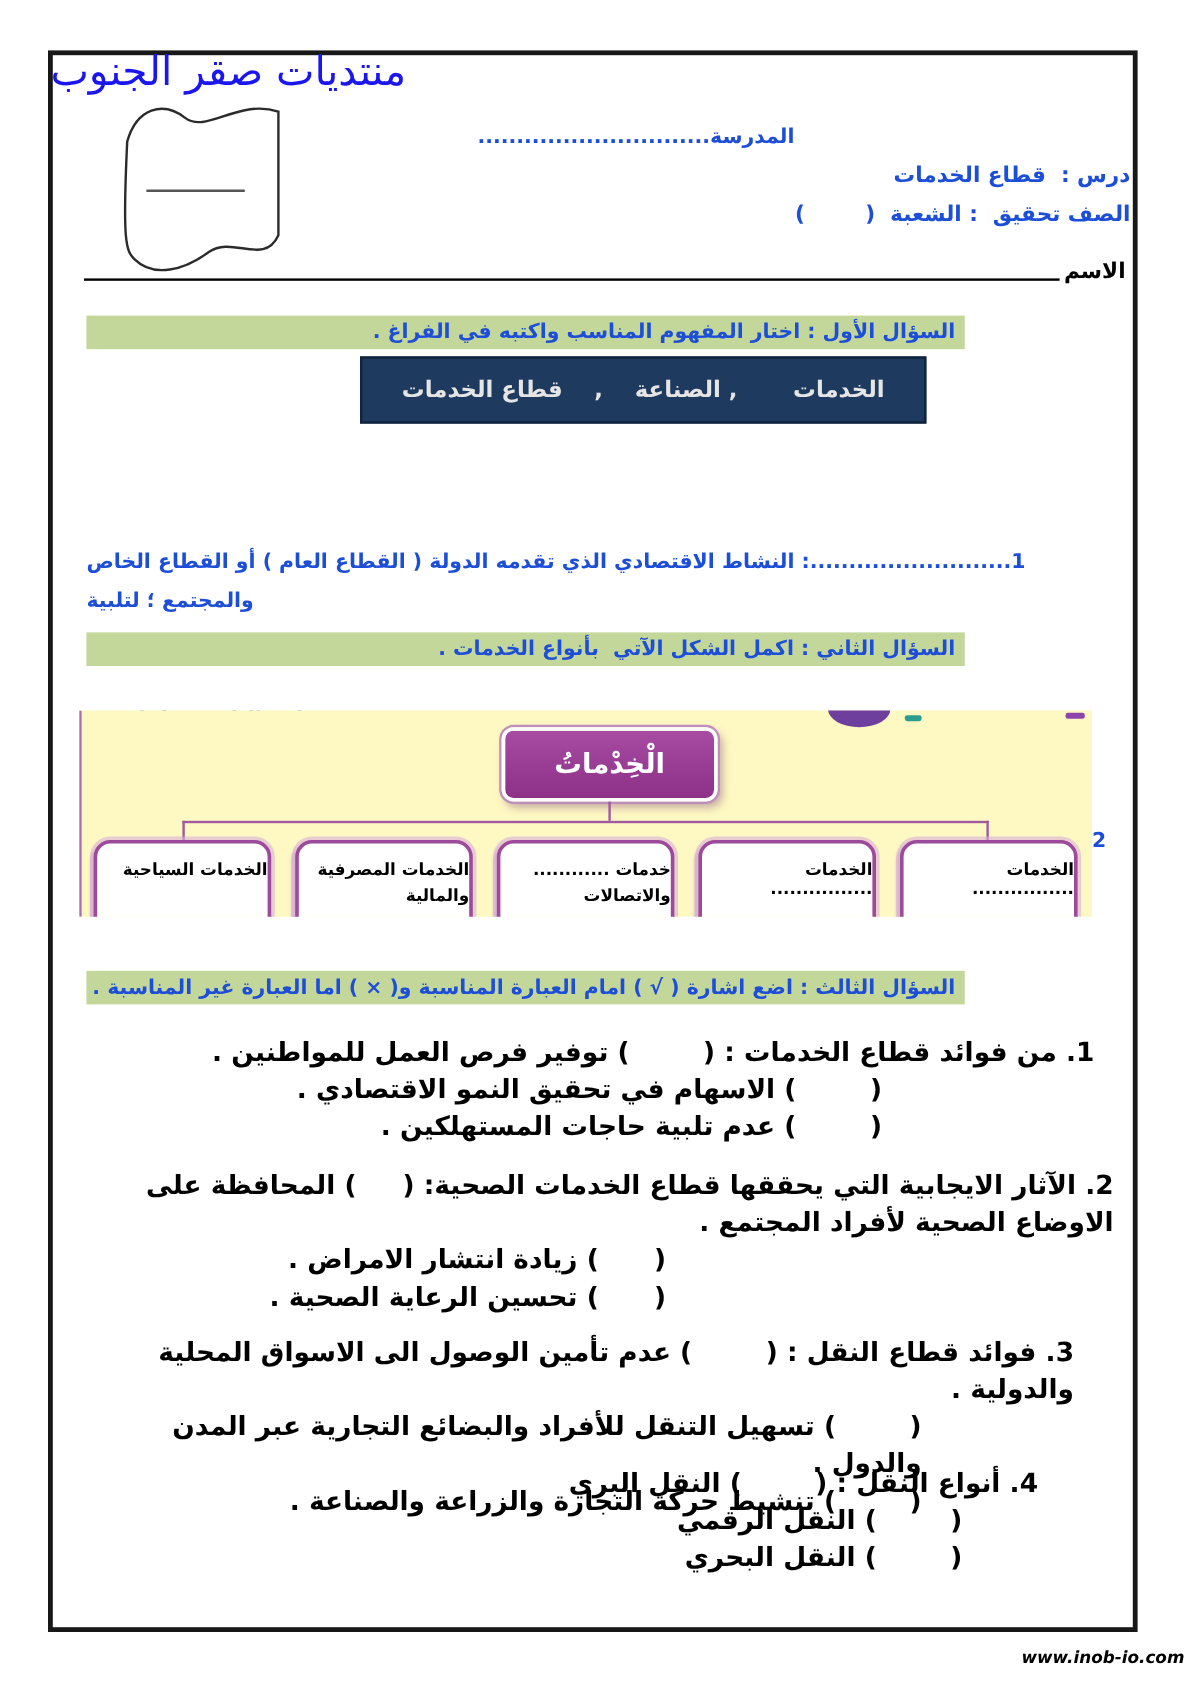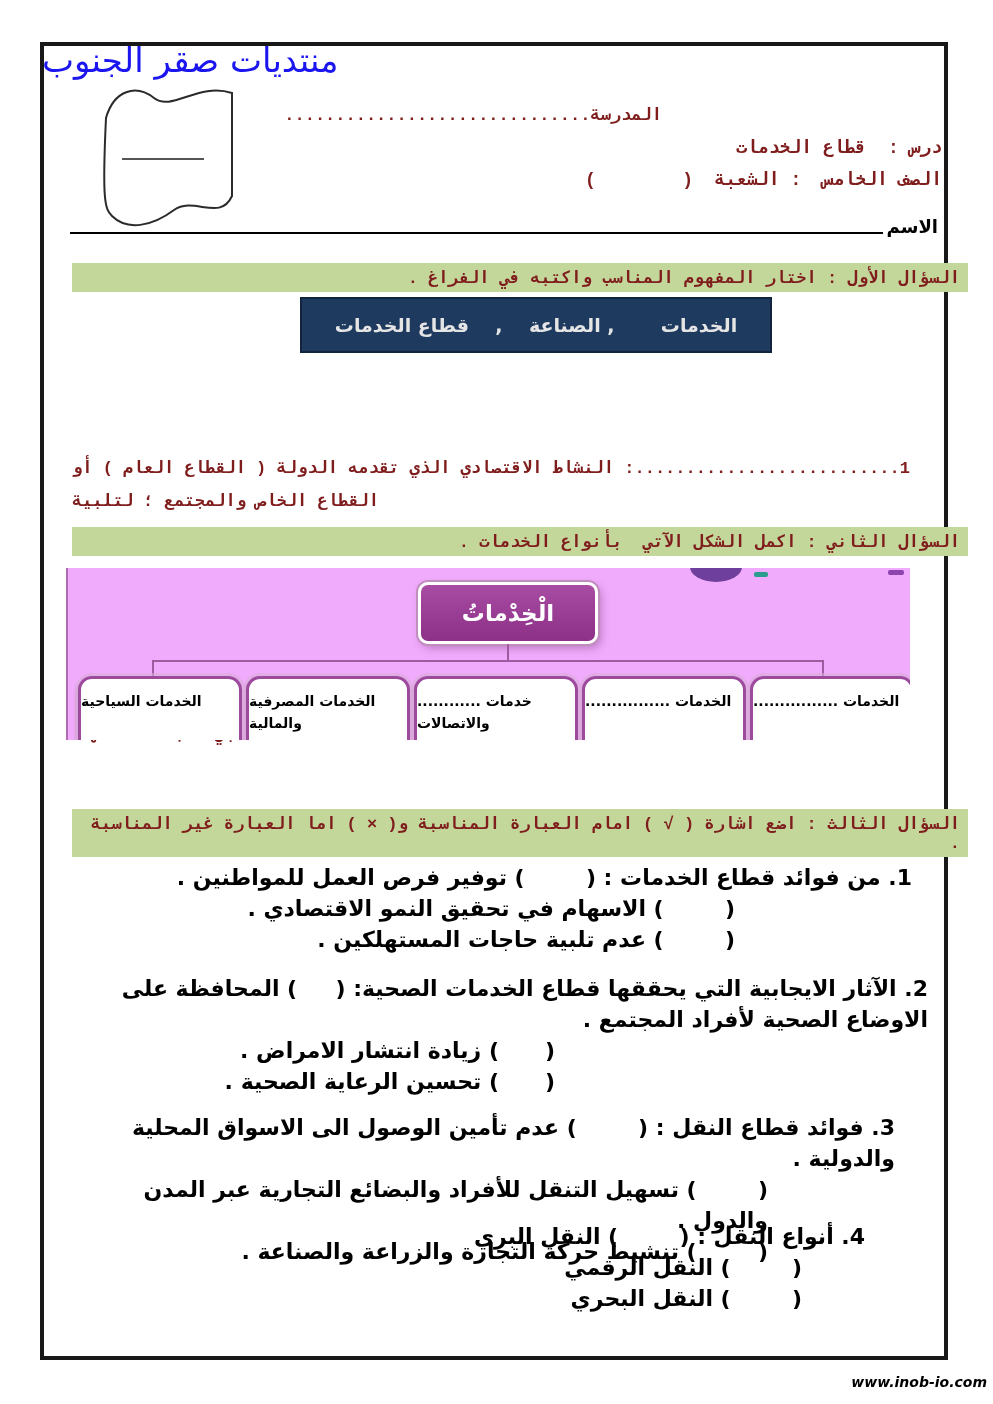--- a/index.html
+++ b/index.html
@@ -1,49 +1,49 @@
 <!DOCTYPE html>
 <html lang="ar"><head>
 <meta charset="utf-8">
 <style>
   html,body{margin:0;padding:0;background:#fff;}
   body{font-family:"DejaVu Sans", sans-serif;}
   .page{position:relative;width:993px;height:1404px;background:#ffffff;overflow:hidden;direction:rtl;}
   .frame{position:absolute;left:40px;top:42px;width:908px;height:1318px;border:4px solid #181818;box-sizing:border-box;background:#fff;}
   .watermark{position:absolute;left:42px;top:40px;color:#1b16f0;font-size:34px;font-weight:400;direction:rtl;z-index:6;}
   .scroll-wrap{position:absolute;left:82px;top:80px;z-index:5;}
-  .t{white-space:pre-wrap;font-weight:bold;color:#7f1d1d;font-family:Liberation Mono, monospace;}
+  .t{white-space:pre-wrap;font-weight:bold;color:#1d4ed8;}
   .hdr-school{position:absolute;left:372px;top:104px;width:290px;font-size:17px;direction:rtl;text-align:right;}
   .hdr-lesson{position:absolute;right:51px;top:136px;font-size:18px;direction:rtl;}
   .hdr-grade{position:absolute;right:51px;top:168px;font-size:18px;direction:rtl;}
   .name-row{position:absolute;left:70px;top:198px;width:868px;height:38px;display:flex;direction:rtl;align-items:flex-end;justify-content:space-between;}
   .name-row .lbl{font-size:18px;font-weight:bold;margin-left:4px;line-height:1;}
   .name-row .nline{flex:1;border-bottom:2px solid #000;height:1px;margin-bottom:2px;}
-  .qbar{position:absolute;left:72px;width:896px;background:#c4d79b;direction:rtl;text-align:right;padding:4px 8px 4px 0;box-sizing:border-box;font-size:17px;font-weight:bold;}
+  .qbar{position:absolute;left:72px;width:732px;background:#c4d79b;direction:rtl;text-align:right;padding:4px 8px 4px 0;box-sizing:border-box;font-size:17px;font-weight:bold;}
   .qbar1{top:263px;}
   .qbar2{top:527px;}
   .qbar3{top:809px;font-size:17px;}
   .wordbank{position:absolute;left:300px;top:297px;width:472px;height:56px;background:#1f3a5f;border:2px solid #10243d;box-sizing:border-box;color:#e5e5e5;display:flex;align-items:center;justify-content:center;font-size:19px;font-weight:bold;direction:rtl;white-space:pre-wrap;}
   .q1items{position:absolute;left:72px;top:386px;width:868px;direction:rtl;font-size:17px;line-height:33px;}
   .q1items .l{text-align:left;}
   .q1items .l1{padding-right:10px;}
   .q1items .l2{padding-right:330px;}
   .q1items .l3{padding-right:10px;margin-top:2px;}
-  .panel{position:absolute;left:66px;top:568px;width:844px;height:172px;background:#f0abfc;overflow:hidden;border-left:0;}
+  .panel{position:absolute;left:66px;top:592px;width:844px;height:172px;background:#fef9c3;overflow:hidden;border-left:0;}
   .panel-edge{position:absolute;left:0;top:0;width:2px;height:172px;background:#b06ab0;}
   .deco-semi{position:absolute;left:624px;top:-16px;width:52px;height:30px;background:#6f3f9e;border-radius:50%;}
   .deco-teal{position:absolute;left:688px;top:4px;width:14px;height:5px;background:#2a9d8f;border-radius:2px;}
   .deco-dash{position:absolute;left:822px;top:2px;width:16px;height:5px;background:#8e44ad;border-radius:2px;}
   .rootbox{position:absolute;left:352px;top:14px;width:180px;height:62px;background:linear-gradient(#a84ba3,#8c3187);border:3px solid #ffffff;border-radius:10px;box-sizing:border-box;box-shadow:0 0 0 2px #c08ebc, 3px 4px 8px rgba(120,60,120,.45);display:flex;align-items:center;justify-content:center;color:#fff;font-size:23px;font-weight:bold;}
   .conn{position:absolute;background:#a05aa0;}
   .conn-vroot{left:441px;top:76px;width:2px;height:16px;}
   .conn-h{left:86px;top:92px;width:672px;height:2px;}
   .conn-vl{left:86px;top:92px;width:2px;height:17px;}
   .conn-vr{left:756px;top:92px;width:2px;height:17px;}
-  .childbox{position:absolute;top:108px;width:164px;height:80px;background:#fff;border:3px solid #9c4a9c;border-radius:14px;box-sizing:border-box;box-shadow:0 0 0 3px rgba(217,174,217,.6), -3px 4px 2px rgba(196,145,196,.55);text-align:left;direction:rtl;}
+  .childbox{position:absolute;top:108px;width:148px;height:80px;background:#fff;border:3px solid #9c4a9c;border-radius:14px;box-sizing:border-box;box-shadow:0 0 0 3px rgba(217,174,217,.6), -3px 4px 2px rgba(196,145,196,.55);text-align:right;direction:rtl;}
   .childbox .bl1{margin-top:14px;font-size:14px;font-weight:bold;white-space:pre-wrap;}
   .childbox .bl2{margin-top:6px;font-size:14px;font-weight:bold;}
   .q3item{position:absolute;left:72px;width:868px;direction:rtl;font-size:22px;line-height:31px;}
   .q3item .l{text-align:right;white-space:pre-wrap;font-weight:bold;}
   .q3i1{top:862px;}
   .q3i2{top:973px;}
   .q3i3{top:1112px;}
   .q3i4{top:1221px;}
   .q3i1 .o1{padding-right:28px;} .q3i1 .o2,.q3i1 .o3{padding-right:205px;}
   .q3i2 .o1{padding-right:12px;} .q3i2 .o2,.q3i2 .o3{padding-right:385px;}
@@ -61,21 +61,21 @@
 
   <div class="scroll-wrap">
     <svg width="172" height="160" viewBox="0 0 172 160">
       <path d="M 24 38 C 32 10, 54 4, 72 18 C 90 32, 116 2, 150 13 L 150 116 C 138 142, 112 116, 92 130 C 72 145, 46 152, 30 136 C 23 129, 20 122, 24 38 Z" fill="#ffffff" stroke="#2b2b2b" stroke-width="2"></path>
       <line x1="40" y1="79" x2="122" y2="79" stroke="#555" stroke-width="2"></line>
     </svg>
   </div>
 
   <div class="hdr-school t">المدرسة..............................</div>
   <div class="hdr-lesson t">درس :  قطاع الخدمات</div>
-  <div class="hdr-grade t">الصف الخامس  : الشعبة  (        )</div>
+  <div class="hdr-grade t">الصف تحقيق  : الشعبة  (        )</div>
 
   <div class="name-row">
     <span class="lbl">الاسم</span>
     <span class="nline"></span>
   </div>
 
   <div class="qbar qbar1 t">السؤال الأول : اختار المفهوم المناسب واكتبه في الفراغ .</div>
 
   <div class="wordbank">الخدمات       , الصناعة    ,    قطاع الخدمات</div>
 

